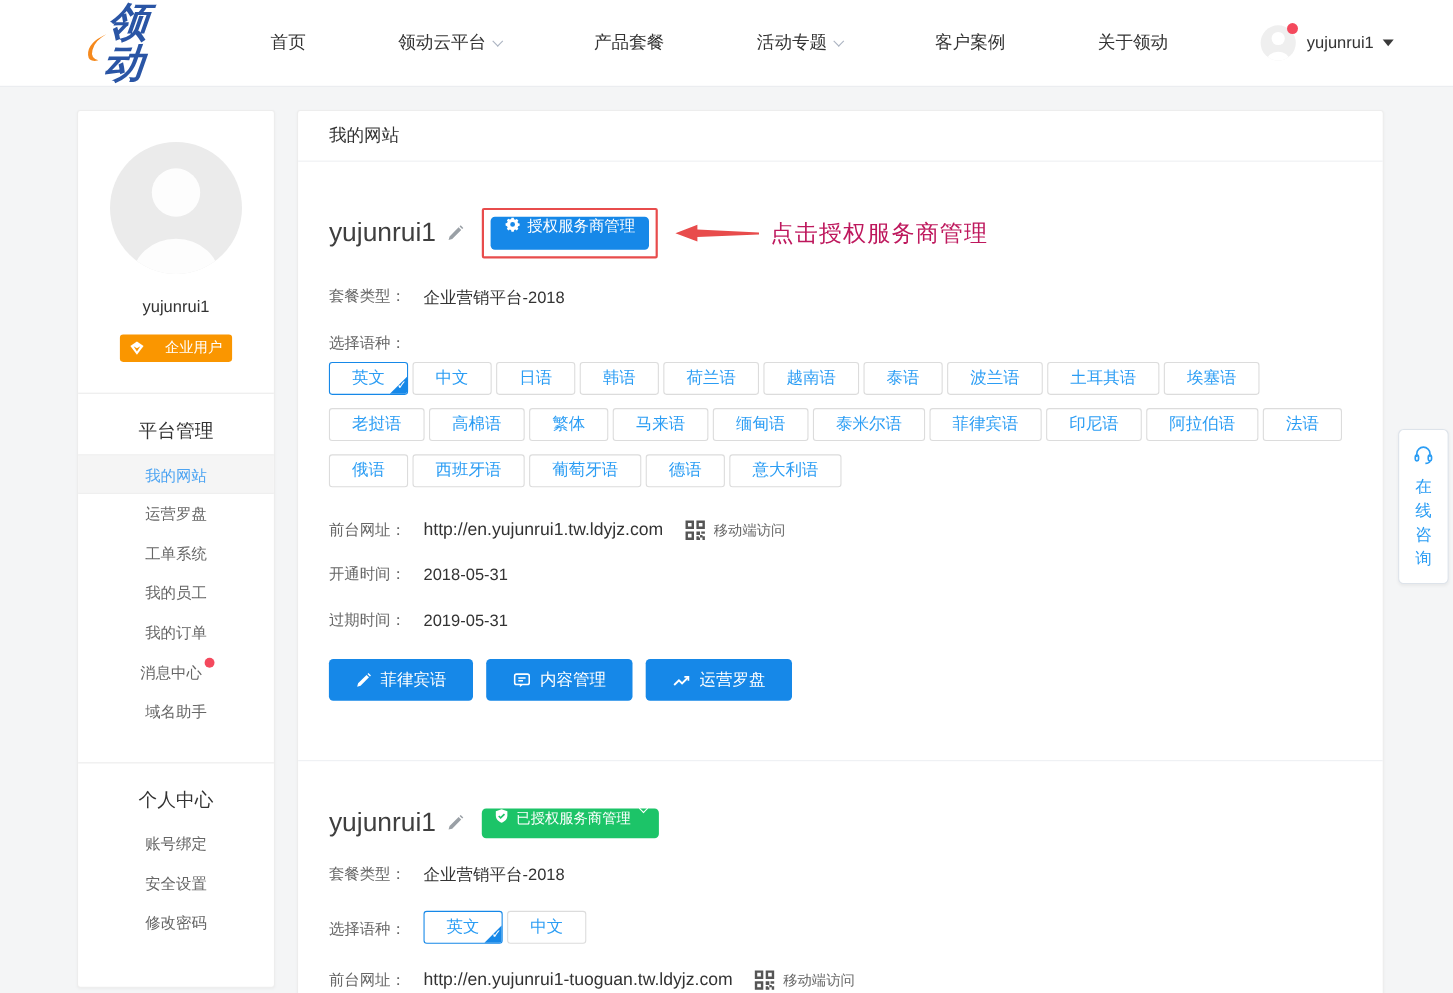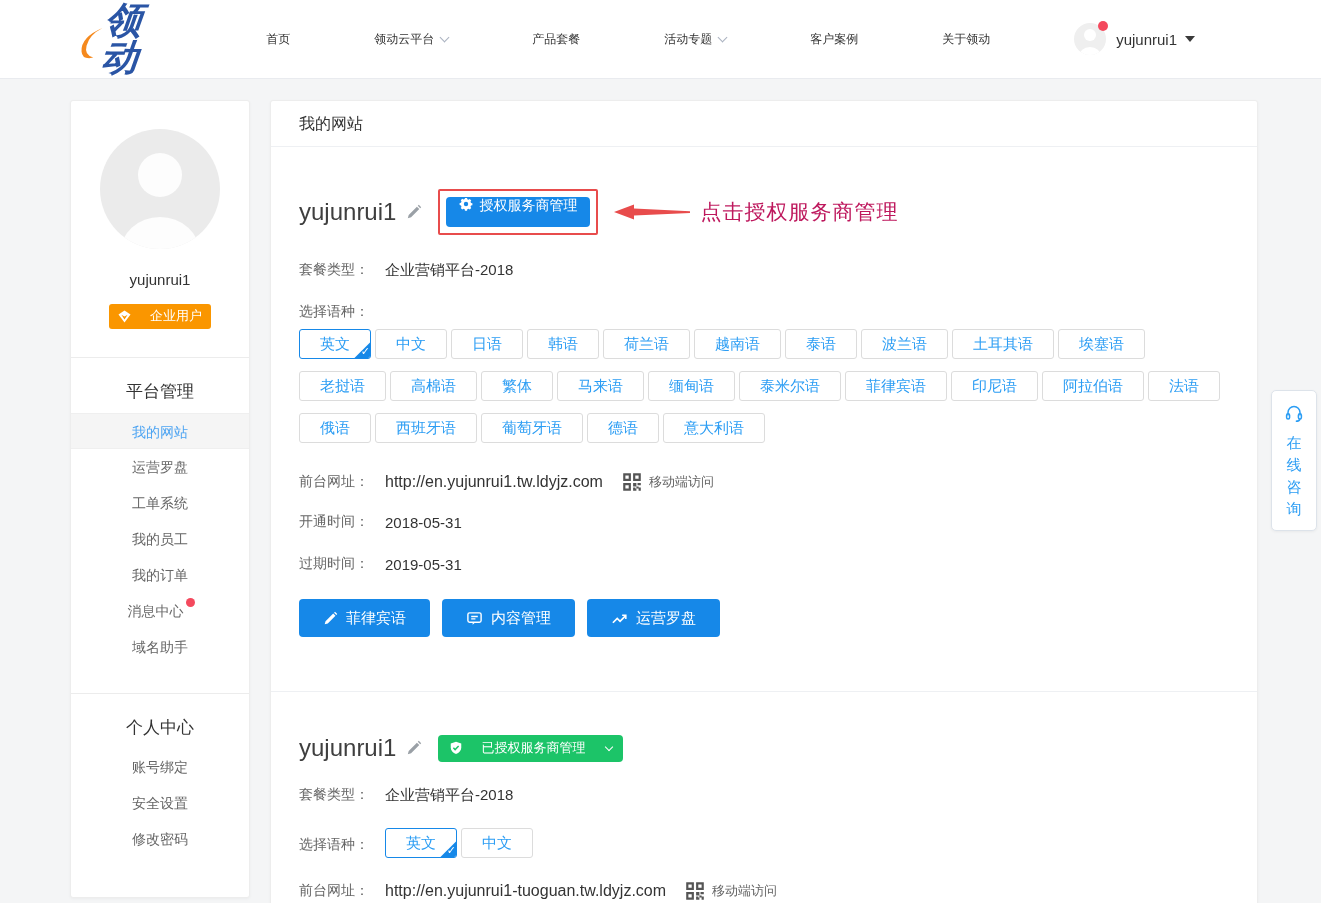--- a/index.html
+++ b/index.html
@@ -14,21 +14,21 @@
     display:flex; align-items:center; padding:0 126px 0 74px;
   }
   .logo{ display:flex; align-items:center; margin-right:96px; cursor:pointer; }
   .logo-swoosh{ margin-right:-6px; margin-top:10px; }
   .logo-text{
     font-size:37px; font-weight:bold; font-style:italic; letter-spacing:3px;
     color:#2a55a5; transform:skewX(-6deg); line-height:1;
   }
   .main-nav{ display:flex; align-items:center; }
   .nav-item{
-    font-size:12px; color:#333; margin-right:84px; cursor:pointer; white-space:nowrap;
+    font-size:16px; color:#333; margin-right:84px; cursor:pointer; white-space:nowrap;
     display:flex; align-items:center;
   }
   .nav-caret{
     display:inline-block; width:7px; height:7px; margin:-4px 0 0 7px;
     border-right:1.4px solid #aab2c0; border-bottom:1.4px solid #aab2c0;
     transform:rotate(45deg);
   }
   .header-user{ margin-left:auto; display:flex; align-items:center; cursor:pointer; }
   .mini-avatar{
     width:32px; height:32px; border-radius:50%; background:#efefef;
@@ -96,21 +96,21 @@
   .red-box{
     border:2px solid #e84c4c; border-radius:2px; padding:6px; margin-left:16px; display:inline-flex;
   }
   .btn-auth{
     background:#1688e8; color:#fff; border:none; border-radius:4px; height:30px;
     font-size:14px; padding:0 13px; display:inline-flex; gap:6px; cursor:pointer;
     font-family:inherit;
   }
   .btn-auth-green{
     background:#1cc468; color:#fff; border:none; border-radius:4px; height:27px;
-    font-size:13px; padding:0 11px; display:inline-flex; align-items:center; gap:18px; cursor:pointer;
+    font-size:13px; padding:0 11px; display:inline-flex; gap:6px; cursor:pointer;
     margin-left:16px; font-family:inherit;
   }
   .green-caret{
     display:inline-block; width:6px; height:6px; margin:-3px 0 0 3px;
     border-right:1.6px solid #fff; border-bottom:1.6px solid #fff; transform:rotate(45deg);
   }
   .red-arrow{ margin-left:14px; display:flex; }
   .red-note{
     font-family:Liberation Serif, serif;
     font-size:21px; color:#be185d; margin-left:10px; letter-spacing:1px;

